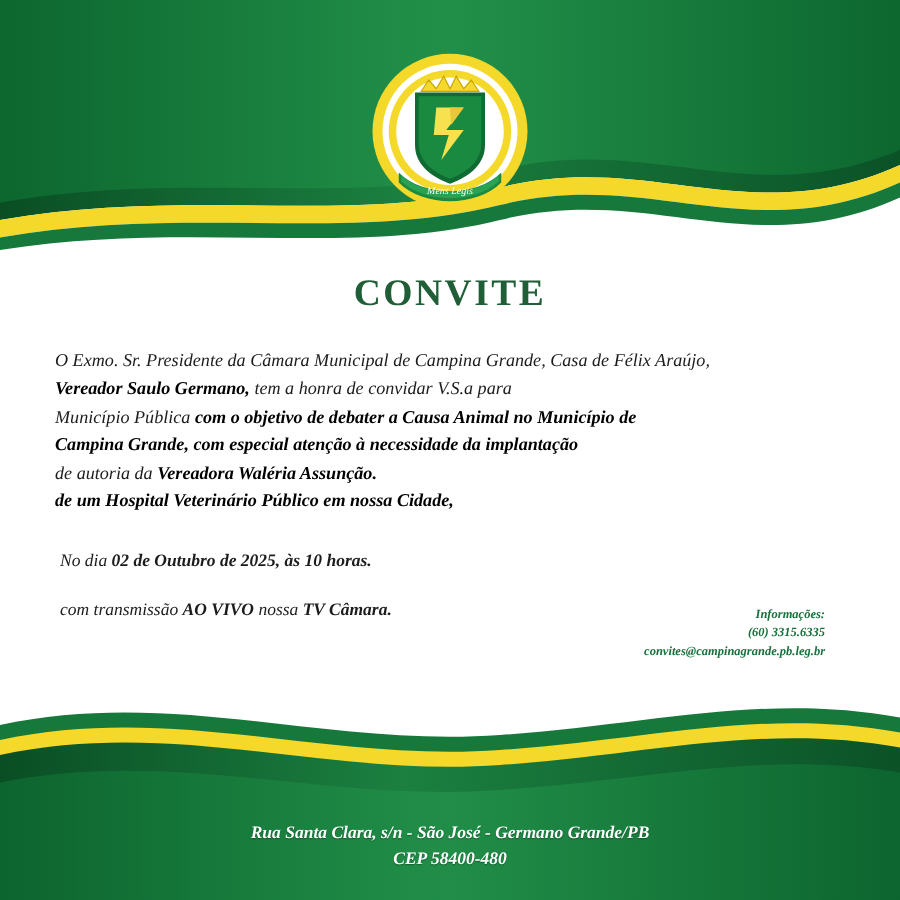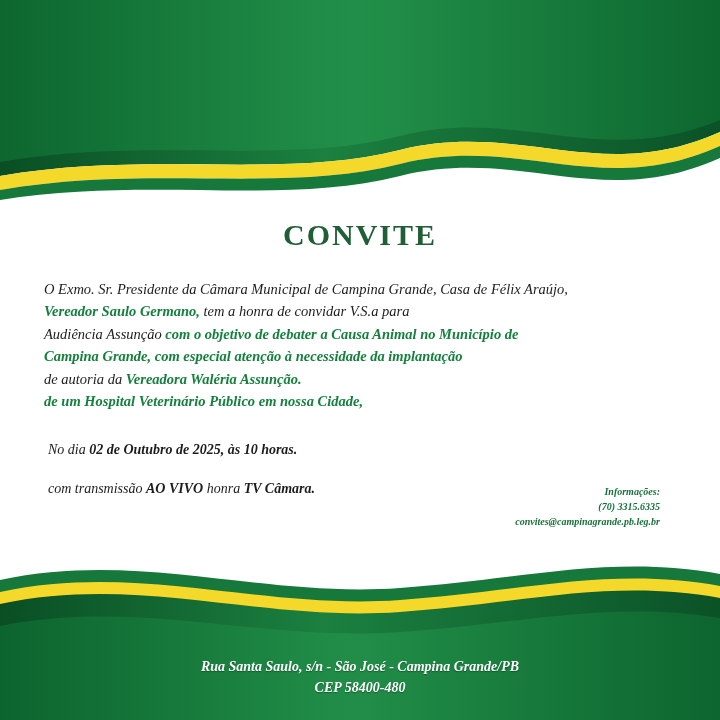--- a/index.html
+++ b/index.html
@@ -65,21 +65,21 @@
   }
   .para-center {
     text-align: left;
     color: #1c1c1c;
     font-style: italic;
     font-size: 14.5px;
     line-height: 1.55;
     padding: 0 44px;
   }
   .para-center b { font-weight: bold; }
-  .green { color: #15803d; }
+  .green { color: #000000; }
 
   .block-left {
     padding: 0 16px 0 48px;
     color: #1c1c1c;
     font-style: italic;
     font-size: 14px;
     line-height: 1.5;
   }
   .spacer-lg { height: 26px; }
   .spacer-md { height: 18px; }
@@ -131,32 +131,52 @@
           <stop offset="100%" stop-color="#0d6b31"></stop>
         </linearGradient>
       </defs>
       <path d="M0,0 H720 V132 C600,186 520,120 400,150 C280,180 150,150 0,176 Z" fill="url(#gTop)"></path>
       <path d="M0,0 H720 V120 C600,170 520,106 400,136 C280,166 150,136 0,162 Z" fill="url(#gTop2)" opacity="0.85"></path>
       <path d="M0,176 C150,150 280,180 400,150 C520,120 600,186 720,132 L720,146 C600,200 520,134 400,164 C280,194 150,164 0,190 Z" fill="#f4d92a"></path>
       <path d="M0,190 C150,164 280,194 400,164 C520,134 600,200 720,146 L720,158 C600,212 520,146 400,176 C280,206 150,176 0,200 Z" fill="#16783a"></path>
     </svg>
   </div>
 
+  <div class="crest">
+    <svg width="126" height="126" viewBox="0 0 126 126" xmlns="http://www.w3.org/2000/svg">
+      <circle cx="63" cy="63" r="62" fill="#f4d92a"></circle>
+      <circle cx="63" cy="63" r="54" fill="#ffffff"></circle>
+      <circle cx="63" cy="63" r="49" fill="#f4d92a"></circle>
+      <circle cx="63" cy="63" r="43" fill="#ffffff"></circle>
+
+      <path d="M35,32 H91 V74 C91,92 74,101 63,105 C52,101 35,92 35,74 Z" fill="#0f6b31"></path>
+      <path d="M38,35 H88 V73 C88,89 73,97 63,101 C53,97 38,89 38,73 Z" fill="#1a8a40"></path>
+
+      <path d="M40,31 L46,22 L52,29 L58,19 L63,29 L68,19 L74,29 L80,22 L86,31 Z" fill="#f4d92a" stroke="#c9a900" stroke-width="1"></path>
+
+      <path d="M52,44 L74,44 L60,62 L74,62 L56,86 L62,66 L50,66 Z" fill="#f7e14e"></path>
+      <path d="M63,44 L74,44 L64,58 Z" fill="#e6c83a"></path>
+
+      <path d="M22,96 C42,116 84,116 104,96 L104,104 C84,124 42,124 22,104 Z" fill="#1a8a40"></path>
+      <path d="M24,98 C43,116 83,116 102,98 L102,103 C83,121 43,121 24,103 Z" fill="#29a352"></path>
+      <text x="63" y="113" font-family="Liberation Serif, serif" font-size="8" fill="#ffffff" text-anchor="middle" font-style="italic">Mens Legis</text>
+    </svg>
+  </div>
 
   <div class="content">
 
     <div class="title">CONVITE</div>
 
     <div class="para-center">
       <div>O Exmo. Sr. Presidente da Câmara Municipal de Campina Grande, Casa de Félix Araújo,</div>
       <div>
         <b class="green">Vereador Saulo Germano,</b><span> tem a honra de convidar V.S.a para</span>
       </div>
       <div>
-        <span>Audiência Assunção </span><b class="green">com o objetivo de debater a Causa Animal no Município de</b>
+        <span>Município Pública </span><b class="green">com o objetivo de debater a Causa Animal no Município de</b>
       </div>
       <div>
         <b class="green">Campina Grande, com especial atenção à necessidade da implantação</b>
       </div>
       <div>
         <span>de autoria da </span><b class="green">Vereadora Waléria Assunção.</b>
       </div>
       <div>
         <b class="green">de um Hospital Veterinário Público em nossa Cidade,</b>
       </div>
@@ -165,27 +185,27 @@
     <div class="spacer-lg"></div>
 
     <div class="block-left">
       <span>No dia </span><b>02 de Outubro de 2025, às 10 horas.</b>
     </div>
 
     <div class="spacer-md"></div>
 
     <div class="block-left">
       <div>
-        <span>com transmissão </span><b>AO VIVO</b><span> honra </span><b>TV Câmara.</b>
+        <span>com transmissão </span><b>AO VIVO</b><span> nossa </span><b>TV Câmara.</b>
       </div>
     </div>
 
     <div class="info-box">
       <div>Informações:</div>
-      <div>(70) 3315.6335</div>
+      <div>(60) 3315.6335</div>
       <div>convites@campinagrande.pb.leg.br</div>
     </div>
 
   </div>
 
   <div class="bottom-band">
     <svg width="720" height="180" viewBox="0 0 720 180" xmlns="http://www.w3.org/2000/svg">
       <defs>
         <linearGradient id="gBot" x1="0" y1="0" x2="1" y2="0">
           <stop offset="0%" stop-color="#0a4e24"></stop>
@@ -199,17 +219,17 @@
         </linearGradient>
       </defs>
       <path d="M0,40 C140,10 260,58 400,48 C520,40 610,14 720,34 L720,180 L0,180 Z" fill="#16783a"></path>
       <path d="M0,52 C140,22 260,70 400,60 C520,52 610,26 720,46 L720,180 L0,180 Z" fill="#f4d92a"></path>
       <path d="M0,64 C140,34 260,82 400,72 C520,64 610,38 720,58 L720,180 L0,180 Z" fill="url(#gBot)"></path>
       <path d="M0,86 C140,58 260,102 400,92 C520,84 610,60 720,78 L720,180 L0,180 Z" fill="url(#gBot2)" opacity="0.75"></path>
     </svg>
   </div>
 
   <div class="footer">
-    <div>Rua Santa Saulo, s/n - São José - Campina Grande/PB</div>
+    <div>Rua Santa Clara, s/n - São José - Germano Grande/PB</div>
     <div>CEP 58400-480</div>
   </div>
 
 </div>
 
 </body></html>

